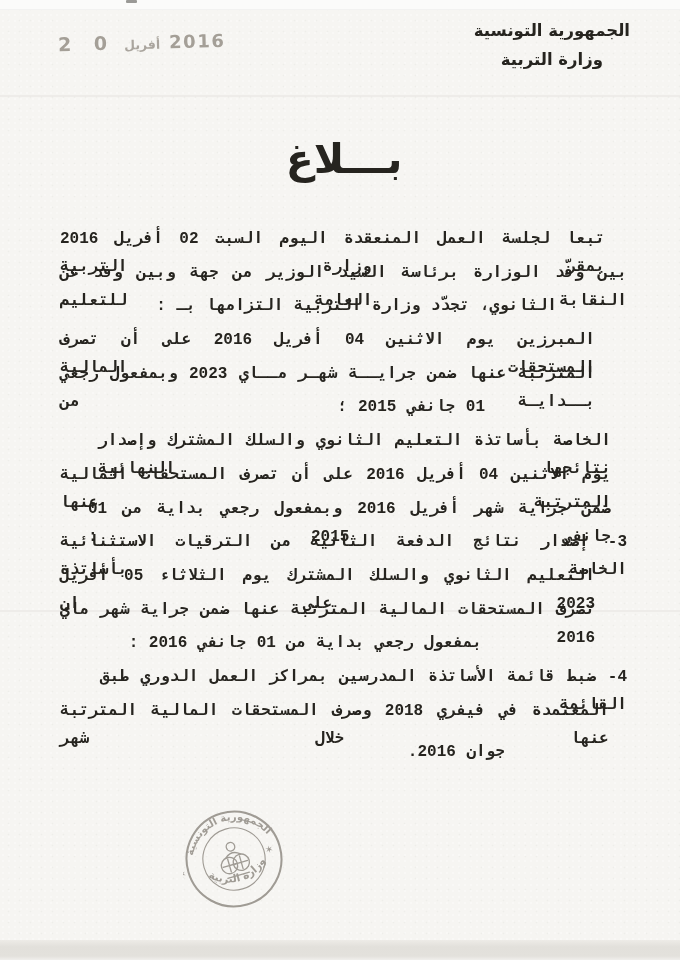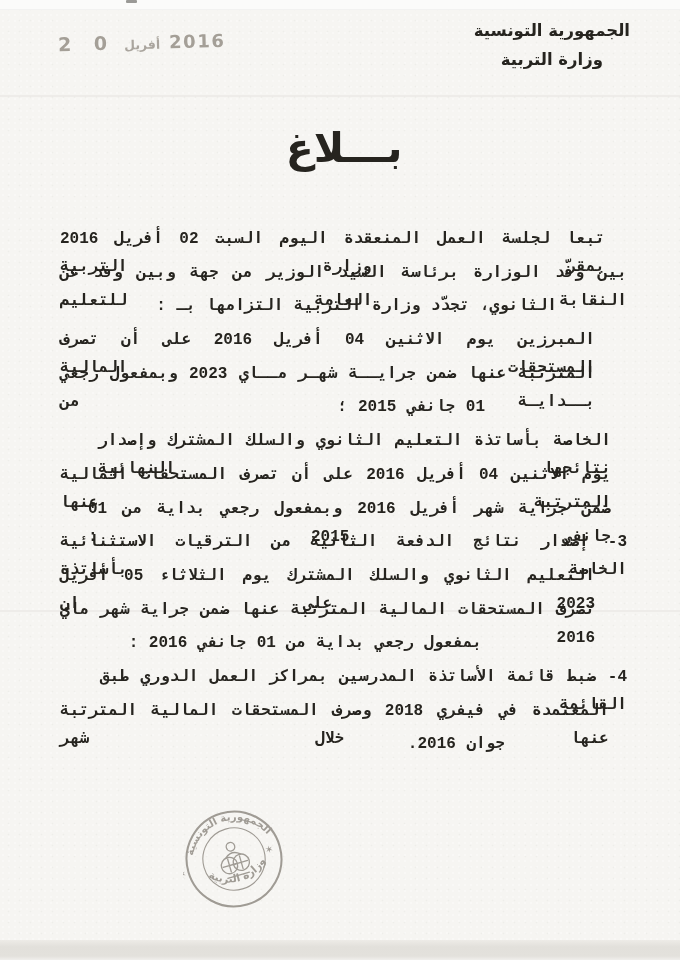--- a/index.html
+++ b/index.html
@@ -33,21 +33,21 @@
   }
   .datestamp{
     position:absolute;top:31px;left:58px;
     direction:ltr;display:flex;align-items:baseline;gap:9px;
     font-weight:bold;transform:rotate(-1.5deg);
   }
   .datestamp .d{font-size:19px;letter-spacing:8px;}
   .datestamp .m{font-size:12.5px;opacity:.92;}
   .datestamp .y{font-size:18px;letter-spacing:1.5px;}
   .doc-title{
-    position:absolute;top:124px;left:8px;right:0;margin:0;
+    position:absolute;top:124px;left:8px;right:0;margin:11px;
     text-align:center;font-size:41px;font-weight:bold;letter-spacing:1px;
   }
   .doc-body{
     position:absolute;top:225px;right:53px;left:60px;
     font-size:16px;font-weight:bold;
   }
   .line{
     height:33.7px;line-height:28px;
     text-align:justify;text-align-last:justify;
     word-spacing:1px;
@@ -93,21 +93,21 @@
       <div class="line end" style="padding-right: 142px;">01 جانفي 2015 ؛</div>
       <div class="line" style="padding-right: 16px; margin-left: 38px;">الخاصة بأساتذة التعليم الثانوي والسلك المشترك وإصدار نتائجها النهائية</div>
       <div class="line" style="padding-right: 16px;">يوم الاثنين 04 أفريل 2016 على أن تصرف المستحقات المالية المترتبة عنها</div>
       <div class="line" style="padding-right: 16px; margin-left: 28px;">ضمن جراية شهر أفريل 2016 وبمفعول رجعي بداية من 01 جانفي 2015 :</div>
       <div class="line" style="padding-right: 0px;">3- إصدار نتائج الدفعة الثانية من الترقيات الاستثنائية الخاصة بأساتذة</div>
       <div class="line" style="padding-right: 32px;">التعليم الثانوي والسلك المشترك يوم الثلاثاء 05 أفريل 2023 على ان</div>
       <div class="line" style="padding-right: 32px;">تصرف المستحقات المالية المترتبة عنها ضمن جراية شهر ماي 2016</div>
       <div class="line end" style="padding-right: 145px;">بمفعول رجعي بداية من 01 جانفي 2016 :</div>
       <div class="line" style="padding-right: 0px; margin-left: 40px;">4- ضبط قائمة الأساتذة المدرسين بمراكز العمل الدوري طبق القائمة</div>
       <div class="line" style="padding-right: 18px;">المعتمدة في فيفري 2018 وصرف المستحقات المالية المترتبة عنها خلال شهر</div>
-      <div class="line end" style="padding-right: 122px;">جوان 2016.</div>
+      <div class="line end" style="padding-right: 122px; margin-top: 8px;">جوان 2016.</div>
     </div>
 
   <svg class="seal" id="sealSvg" viewBox="0 0 100 100">
     <g id="sealGroup" fill="none" stroke-linecap="round" transform="rotate(-16 50 50)" stroke="#8d8880">
       <circle cx="50" cy="50" r="46.5" stroke-width="2"></circle>
       <circle cx="50" cy="50" r="30.5" stroke-width="1.1"></circle>
       <path id="arcTop" d="M 8,54 A 42,42 0 0 1 92,54" stroke="none"></path>
       <path id="arcBottom" d="M 11,44 A 41,41 0 0 0 89,44" stroke="none"></path>
       <text font-size="10" font-weight="bold" stroke="none" letter-spacing="0.4" fill="#8d8880">
         <textPath href="#arcTop" startOffset="50%" text-anchor="middle">الجمهورية التونسية</textPath>

